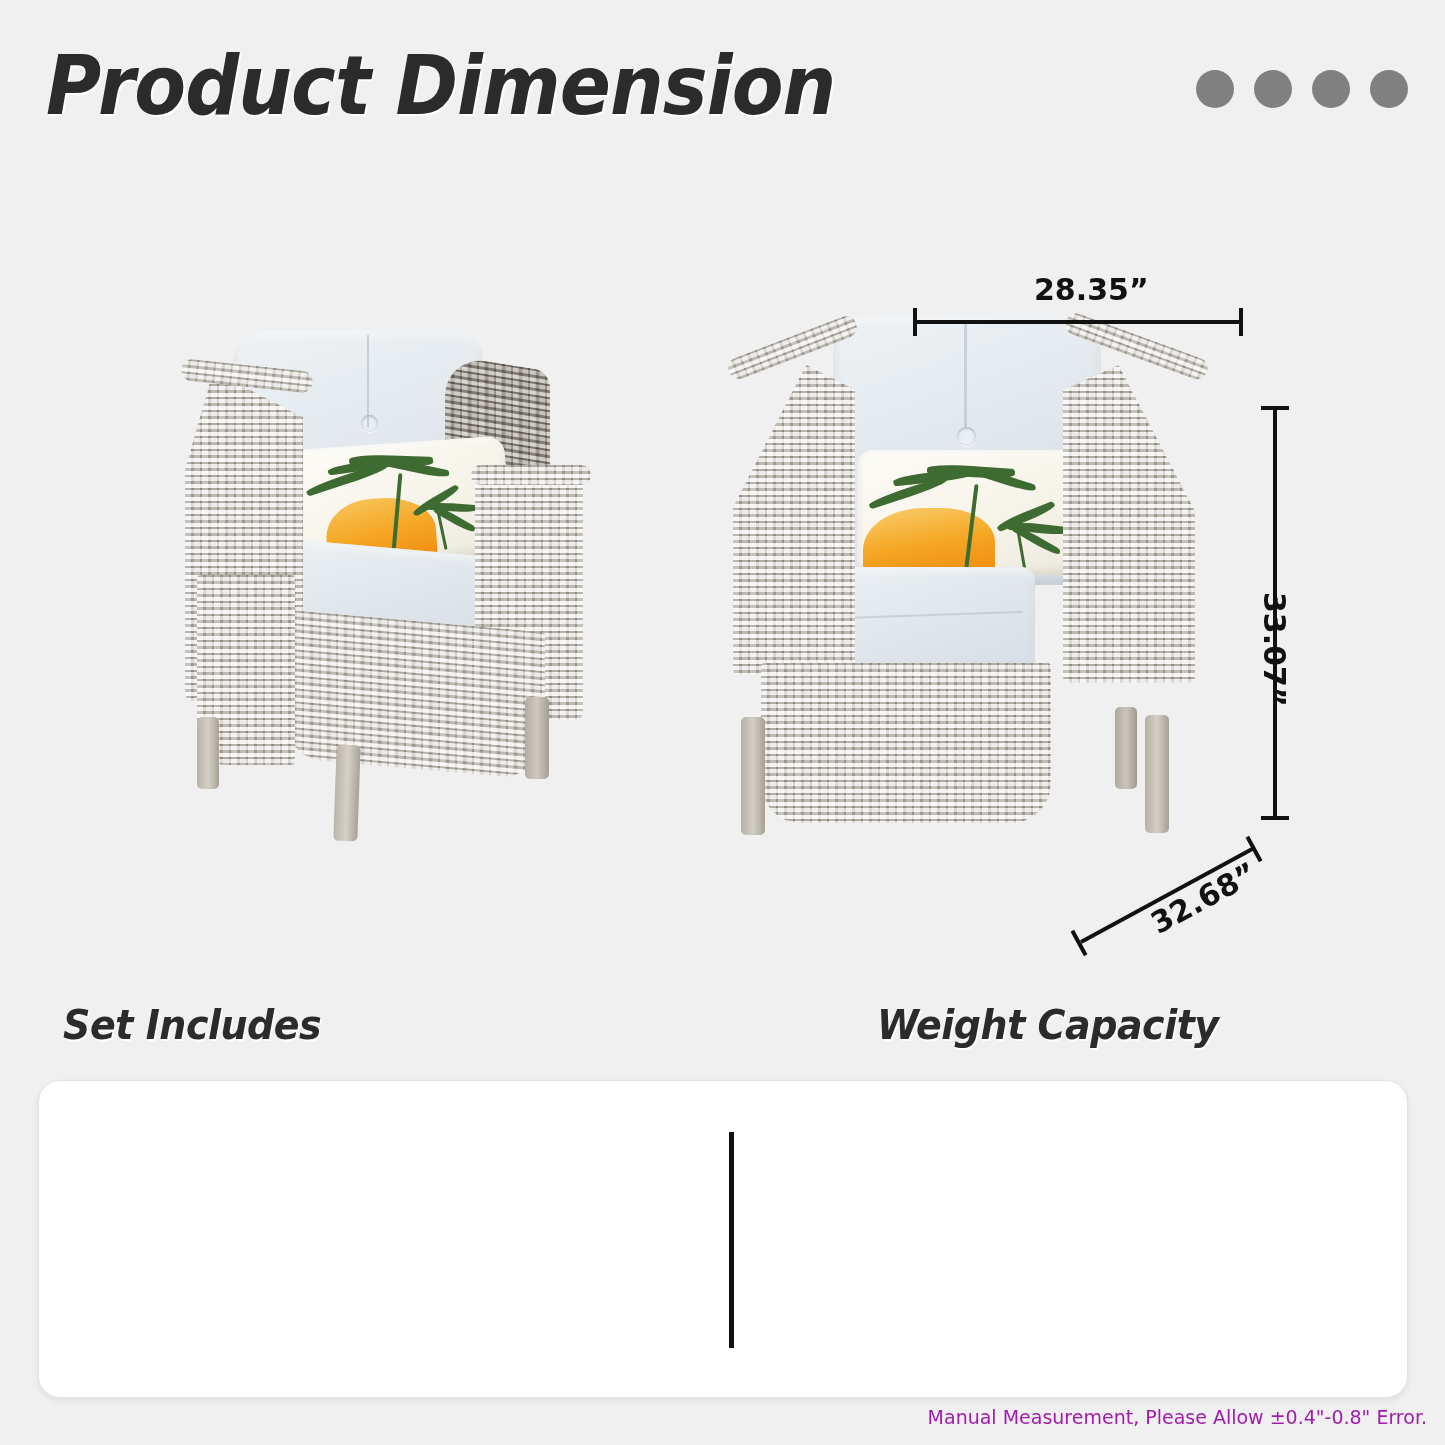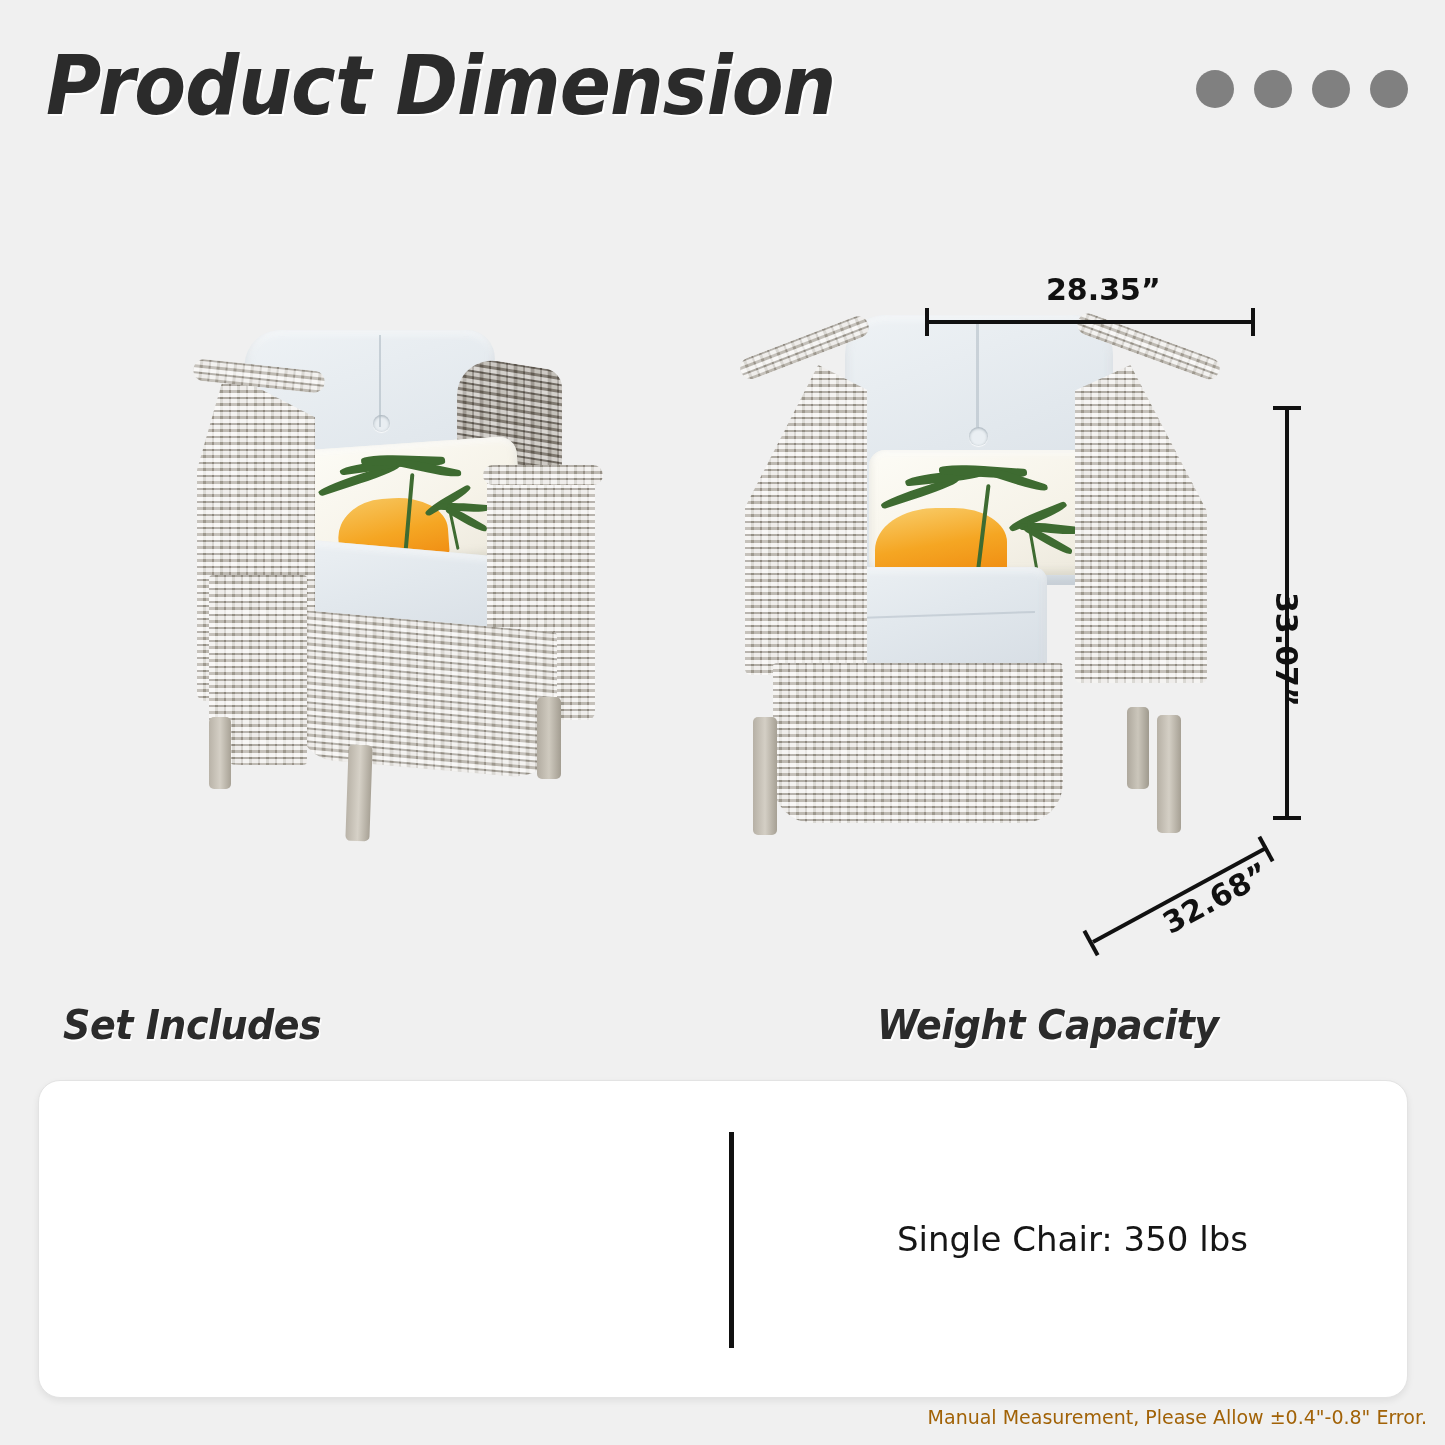--- a/index.html
+++ b/index.html
@@ -20,21 +20,21 @@
     color: #2b2b2b;
     transform: scaleX(0.92);
     transform-origin: left top;
     text-shadow: 2px 2px 0 rgba(255,255,255,0.85);
     white-space: nowrap;
   }
   #dots-group { position: absolute; right: 37px; top: 70px; display: flex; gap: 20px; }
   .dot { width: 38px; height: 38px; border-radius: 50%; background: #808080; }
 
   
-  #product-stage { position: absolute; left: 12px; top: 250px; width: 1407px; height: 730px; text-align: right; }
+  #product-stage { position: absolute; left: 0; top: 250px; width: 1407px; height: 730px; text-align: right; }
 
   
   .chair { position: absolute; }
 
   
   .wicker {
     background-color: #c8c3ba;
     background-image:
       repeating-linear-gradient(0deg,
         rgba(255,255,255,0.75) 0px, rgba(255,255,255,0.75) 4px,
@@ -116,21 +116,21 @@
     margin-bottom: 30px; white-space: nowrap;
   }
   #weight-value {
     position: absolute; left: 897px; top: 1219px;
     font-family: "DejaVu Sans", sans-serif;
     font-size: 34px; color: #161616; white-space: nowrap;
   }
   #footnote {
     position: absolute; right: 18px; top: 1406px;
     font-family: "DejaVu Sans", sans-serif;
-    font-size: 19px; color: #a16207; white-space: nowrap;
+    font-size: 19px; color: #a21caf; white-space: nowrap;
   }
 </style>
 </head>
 <body>
 
 <div id="page">
 
   <div id="page-title">Product Dimension</div>
 
   <div id="dots-group">
@@ -296,17 +296,16 @@
   </div>
 
   <div class="section-heading" style="left:63px; top:1002px;">Set Includes</div>
 
   <div class="section-heading" style="left:877px; top:1002px;">Weight Capacity</div>
 
   <div id="info-card"></div>
   <div id="card-divider"></div>
 
 
-  <div id="weight-value">Single Chair: 350 lbs</div>
 
   <div id="footnote">Manual Measurement, Please Allow ±0.4"-0.8" Error.</div>
 
 </div>
 
 </body></html>

